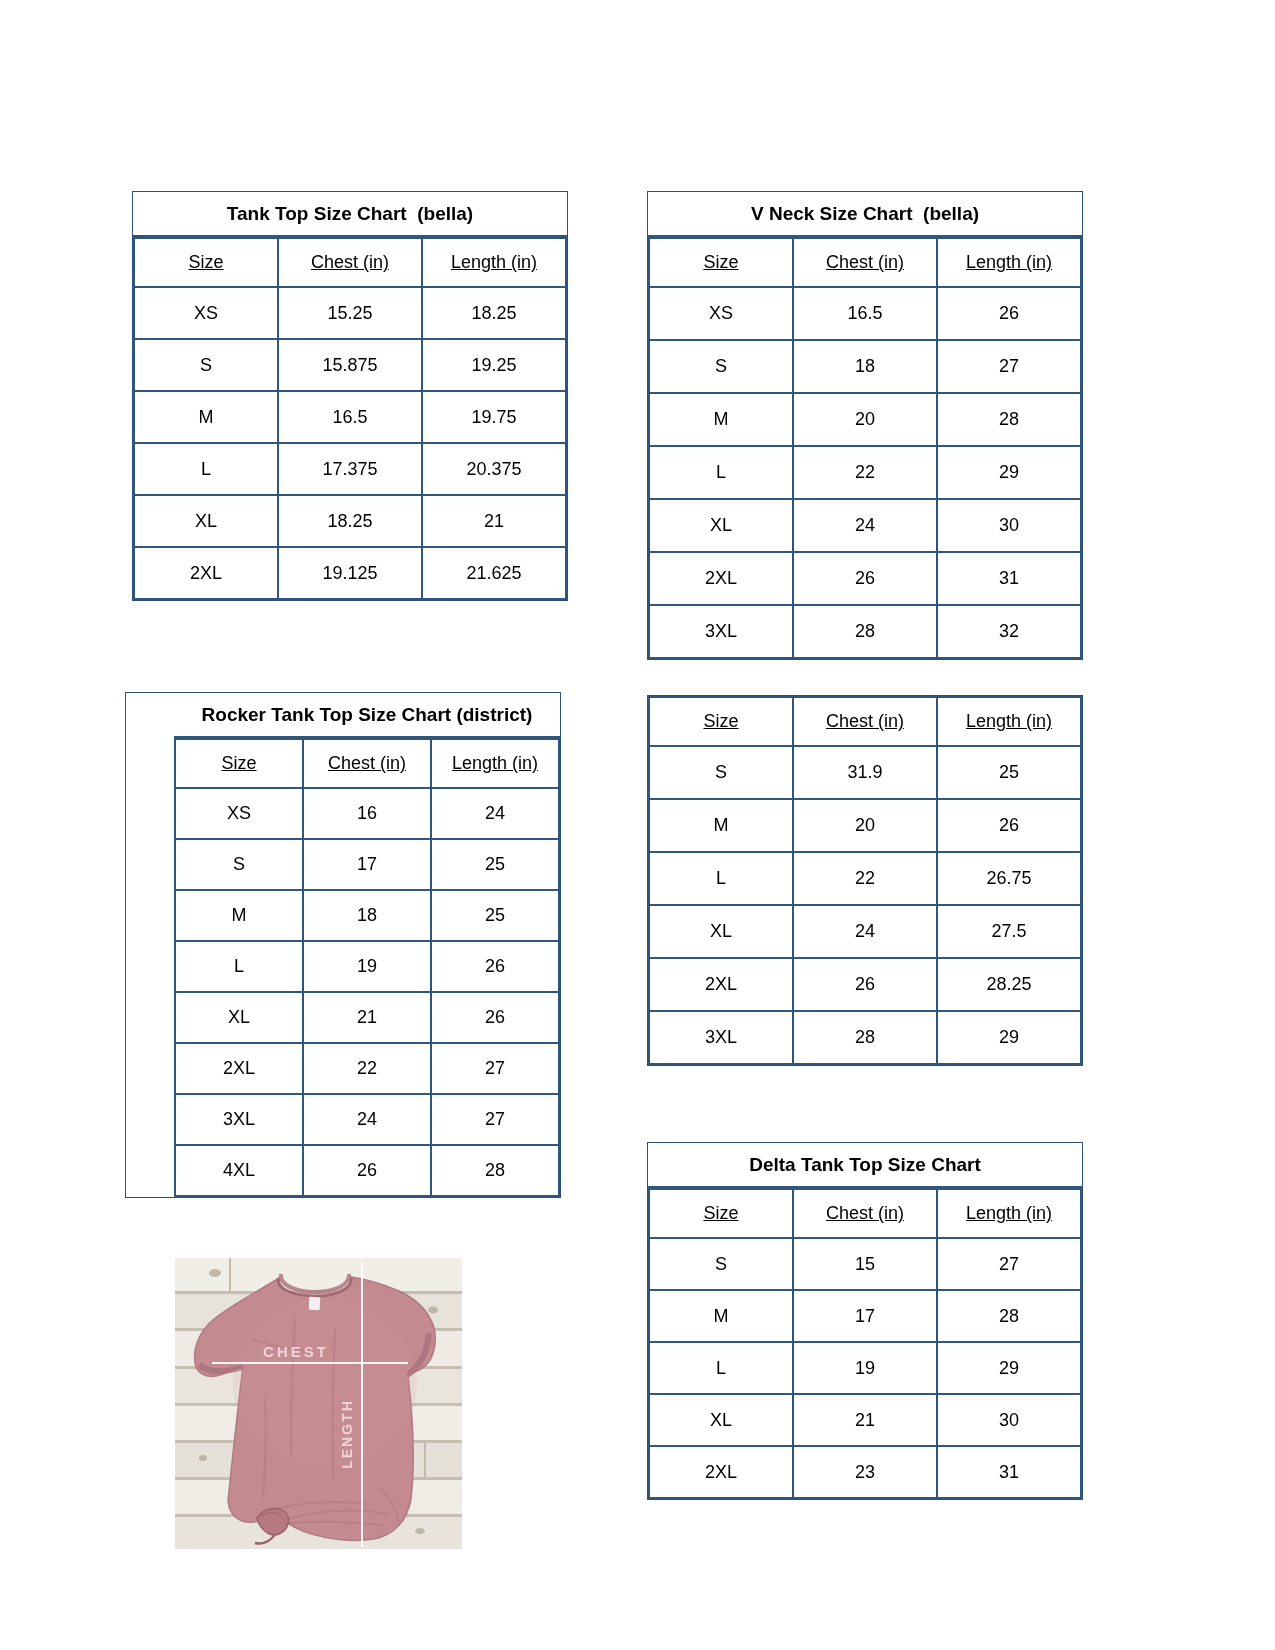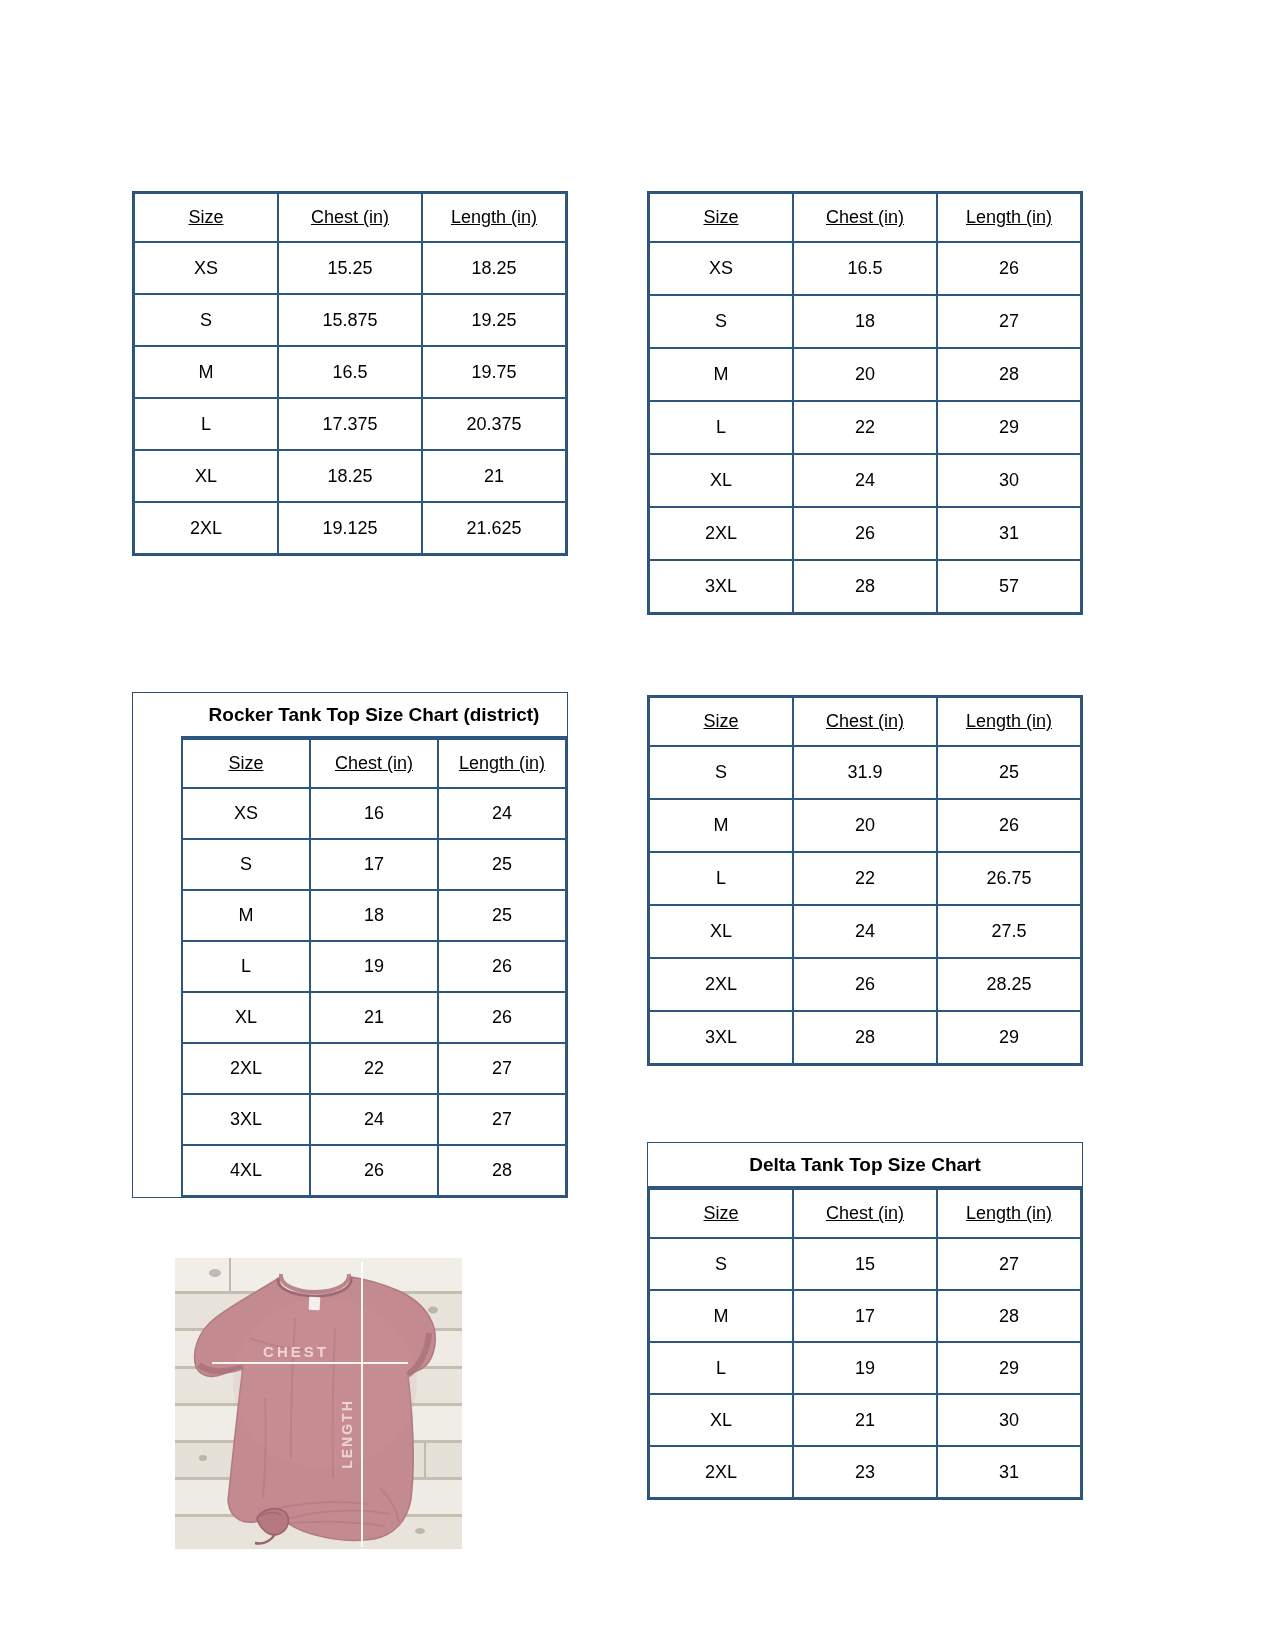--- a/index.html
+++ b/index.html
@@ -35,40 +35,41 @@
     text-align:center;
     vertical-align:middle;
     font-size:18px;
     font-weight:normal;
     padding:0;
   }
   .size-table th{height:47px;text-decoration:underline;}
   .size-table td{height:50px;}
   .t1{left:132px;top:191px;}
   .t2{left:647px;top:191px;}
-  .t3{left:132px;top:692px;padding-left:48px;}
+  .t3{left:125px;top:692px;padding-left:48px;}
   .t4{left:647px;top:695px;}
   .t5{left:647px;top:1142px;}
   .t2 td,.t4 td{height:51px;}
   .t3 td{height:49px;}
   .t5 td{height:50px;}
   
   .photo{
     position:absolute;
     left:175px;top:1258px;
     width:287px;height:340px;
   }
   .photo svg{display:block;}
 </style>
 </head>
 <body>
 
 <div class="page">
 
   <div class="size-table t1">
+    <div class="tbl-title">Tank Top Size Chart  (bella)</div>
     <table>
         <thead>
           <tr>
             <th>Size</th>
             <th>Chest (in)</th>
             <th>Length (in)</th>
           </tr>
         </thead>
         <tbody>
           <tr>
@@ -99,20 +100,21 @@
           <tr>
             <td>2XL</td>
             <td>19.125</td>
             <td>21.625</td>
           </tr>
         </tbody>
       </table>
   </div>
 
   <div class="size-table t2">
+    <div class="tbl-title">V Neck Size Chart  (bella)</div>
     <table>
         <thead>
           <tr>
             <th>Size</th>
             <th>Chest (in)</th>
             <th>Length (in)</th>
           </tr>
         </thead>
         <tbody>
           <tr>
@@ -141,21 +143,21 @@
             <td>30</td>
           </tr>
           <tr>
             <td>2XL</td>
             <td>26</td>
             <td>31</td>
           </tr>
           <tr>
             <td>3XL</td>
             <td>28</td>
-            <td>57</td>
+            <td>32</td>
           </tr>
         </tbody>
       </table>
   </div>
 
   <div class="size-table t3">
     <div class="tbl-title">Rocker Tank Top Size Chart (district)</div>
     <table>
         <thead>
           <tr>

